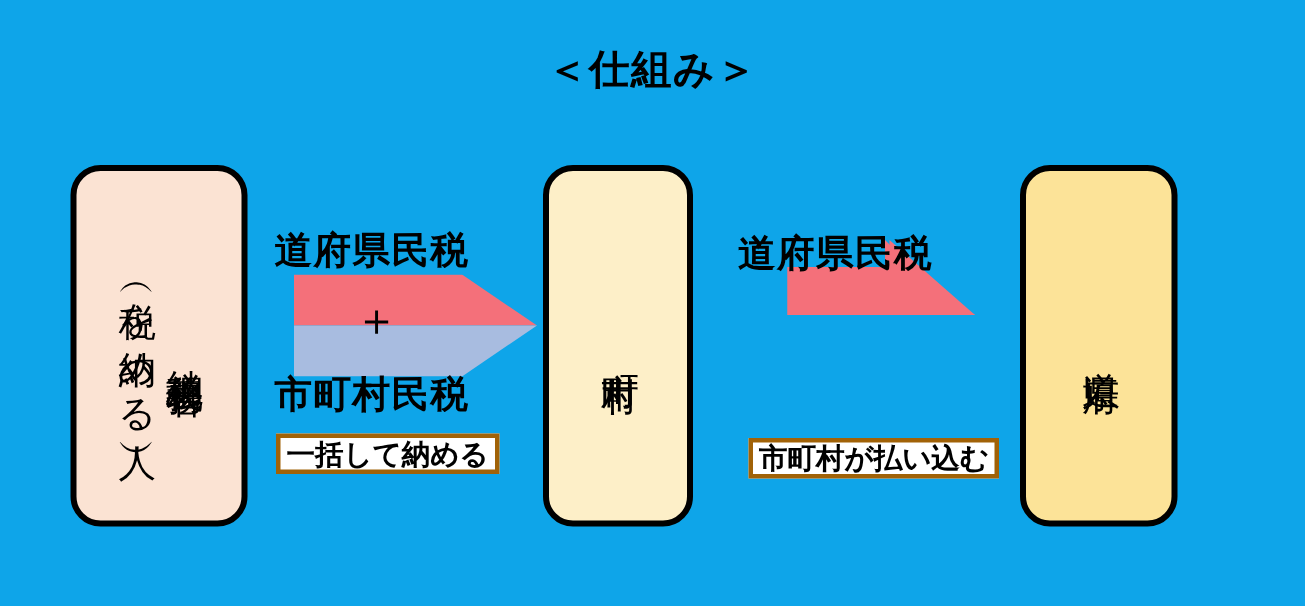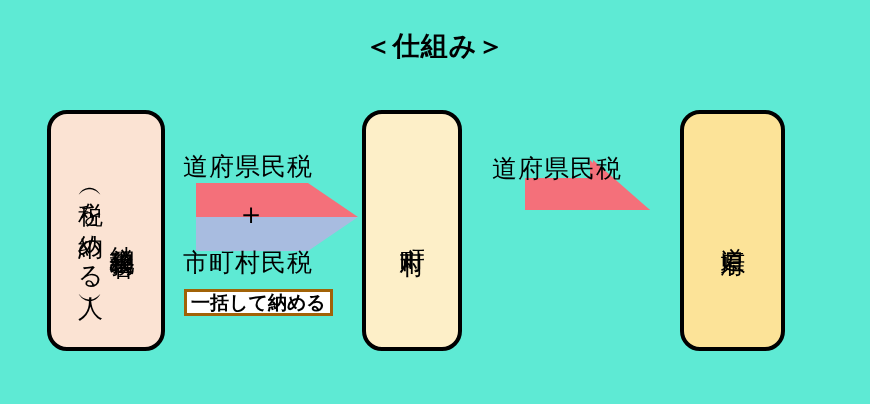--- a/index.html
+++ b/index.html
@@ -11,21 +11,21 @@
     height: 404px;
     background: #ffffff;
     font-family: "Liberation Sans", "DejaVu Sans", sans-serif;
     overflow: hidden;
   }
 
   #diagram {
     position: relative;
     width: 870px;
     height: 404px;
-    background: #5eead4;
+    background: #0ea5e9;
   }
 
   
   .title {
     position: absolute;
     left: 0;
     top: 28px;
     width: 870px;
     text-align: center;
     font-size: 27px;
@@ -112,21 +112,21 @@
     font-size: 30px;
     line-height: 1;
     color: #000000;
     font-weight: 400;
   }
 
   
   .flow-label {
     position: absolute;
     font-size: 25px;
-    font-weight: 400;
+    font-weight: 700;
     color: #000000;
     letter-spacing: 1px;
     white-space: nowrap;
   }
   #label-prefectural-tax-1 { left: 183px; top: 150px; }
   #label-municipal-tax-1   { left: 183px; top: 246px; }
   #label-prefectural-tax-2 { left: 492px; top: 152px; }
 
   
   .caption-box {
@@ -195,14 +195,15 @@
   <div class="arrow-wrap" id="arrow-prefectural-wrap">
     <svg width="160" height="68" viewBox="0 0 160 68" xmlns="http://www.w3.org/2000/svg">
       <polygon points="75,0 125,50 125,50 75,50 10,50 10,18 75,18" fill="#f4707a"></polygon>
       <polygon points="10,18 90,18 135,50 10,50" fill="#f4707a"></polygon>
       <polygon points="78,0 135,50 78,50" fill="#f4707a"></polygon>
     </svg>
   </div>
 
   <div class="flow-label" id="label-prefectural-tax-2">道府県民税</div>
 
+  <div class="caption-box" id="caption-municipality-pays">市町村が払い込む</div>
 
 </div>
 
 </body></html>

